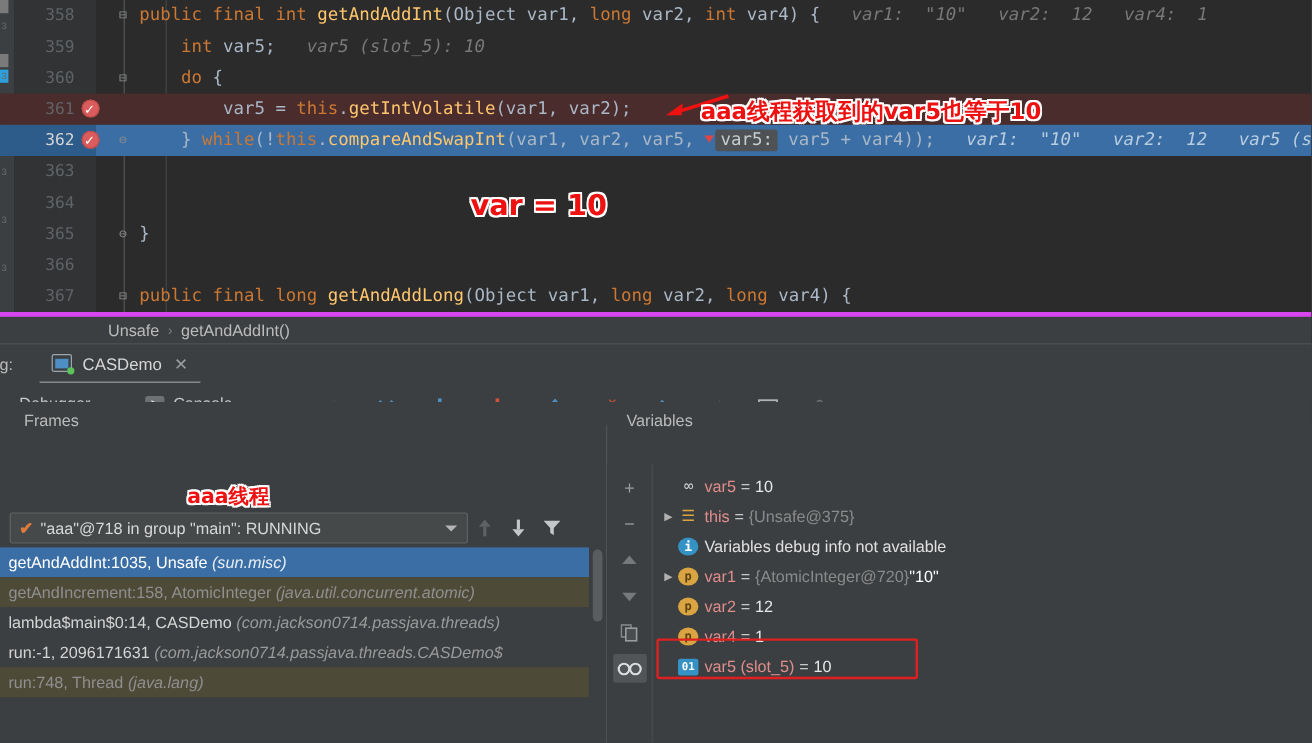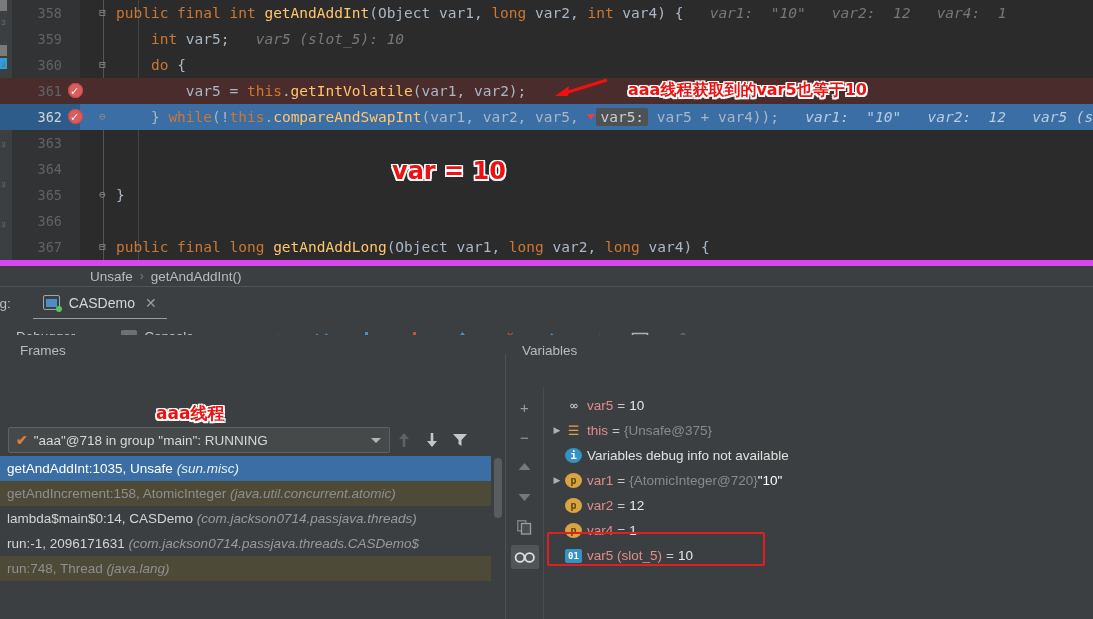--- a/index.html
+++ b/index.html
@@ -76,21 +76,21 @@
     display: inline-block; width: 0; height: 0;
     border-left: 4px solid transparent; border-right: 4px solid transparent;
     border-top: 6px solid #e04545; vertical-align: 2px; margin-right: 1px;
   }
 
   
   .breadcrumb {
     position: absolute; left: 0; top: 260px; width: 1093px; height: 26px;
     background: #3c3f41; color: #bbbbbb; font-size: 13.5px;
     display: flex; align-items: center; padding-left: 90px; gap: 7px;
-    border-top: 6px solid #d946ef;
+    border-top: 4px solid #d946ef;
   }
   .bc-sep { color: #7a7d7f; font-size: 12px; }
 
   
   .dbg-header {
     position: absolute; left: 0; top: 286px; width: 1093px; height: 33px;
     background: #3c3f41; border-top: 1px solid #4f5254;
     display: flex; align-items: center;
   }
   .dbg-label { color: #bbbbbb; font-size: 13.5px; margin-left: -8px; }
@@ -257,21 +257,21 @@
   
   .anno {
     position: absolute; color: #ee1111; font-weight: bold;
     font-family: "DejaVu Sans", sans-serif;
     text-shadow: -1.5px -1.5px 0 #fff, 1.5px -1.5px 0 #fff,
                  -1.5px 1.5px 0 #fff, 1.5px 1.5px 0 #fff,
                  0 -1.5px 0 #fff, 0 1.5px 0 #fff,
                  -1.5px 0 0 #fff, 1.5px 0 0 #fff;
     white-space: nowrap;
   }
-  #anno-line361 { left: 628px; top: 80px; font-size: 16px; }
+  #anno-line361 { left: 584px; top: 80px; font-size: 19px; }
   #anno-var10   { left: 344px; top: 157px; font-size: 24px; margin-left: 48px; }
   #anno-thread  { left: 156px; top: 402px; font-size: 17px; }
   .arrow-svg { position: absolute; pointer-events: none; }
 </style>
 </head>
 <body>
 
 <div id="app">
 
   <div class="editor">

